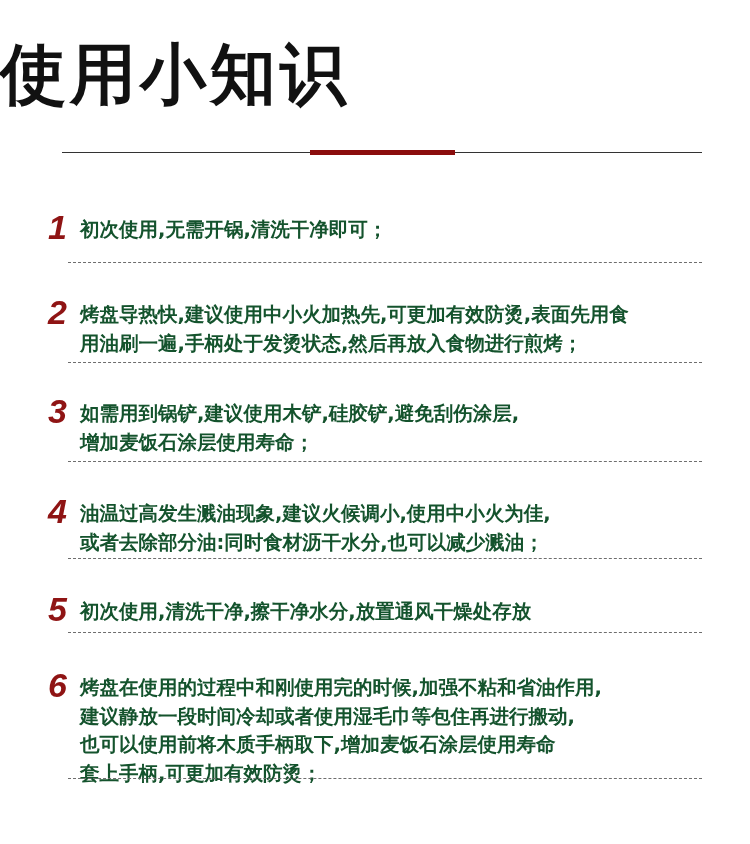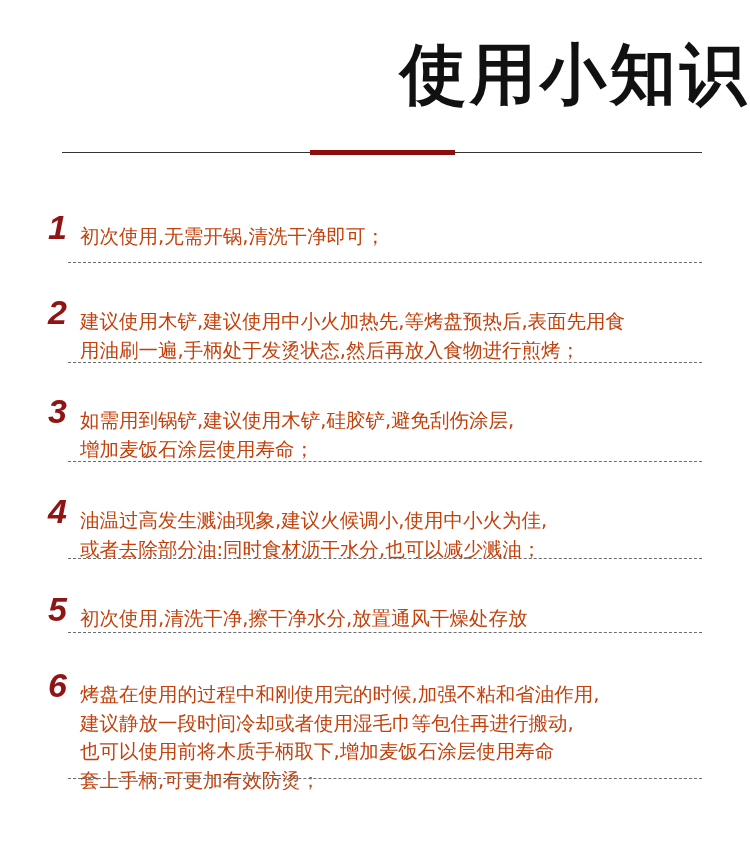--- a/index.html
+++ b/index.html
@@ -3,42 +3,42 @@
 <meta charset="utf-8">
 <style>
   html, body { margin: 0; padding: 0; background: #ffffff; }
   body {
     width: 750px; height: 844px; position: relative; overflow: hidden;
     font-family: "DejaVu Sans", "Liberation Sans", sans-serif;
     color: #1a1a1a;
   }
   .title {
     position: absolute; left: 0; top: 30px; width: 750px;
-    text-align: right; font-size: 66px; font-weight: bold;
+    text-align: left; font-size: 66px; font-weight: bold;
     letter-spacing: 4px; color: #111111; line-height: 90px;
   }
   .rule {
     position: absolute; left: 62px; top: 152px; width: 640px; height: 1px;
     background: #333333;
   }
   .rule-accent {
     position: absolute; left: 310px; top: 150px; width: 145px; height: 5px;
     background: #8b0d0d;
   }
   .tip {
     position: absolute; left: 0; width: 750px;
   }
   .num {
     position: absolute; left: 48px; top: 0;
     font-family: "Liberation Sans", sans-serif; font-style: italic; font-weight: bold;
     font-size: 34px; line-height: 34px; color: #8f1414;
   }
   .text {
-    position: absolute; left: 80px; top: 13px; width: 630px;
-    font-size: 19.5px; font-weight: normal; line-height: 28.5px; color: #c2410c;
+    position: absolute; left: 80px; top: 6px; width: 630px;
+    font-size: 19.5px; font-weight: bold; line-height: 28.5px; color: #14532d;
     white-space: pre;
   }
   .dash {
     position: absolute; left: 68px; width: 634px; height: 0;
     border-top: 1px dashed #6e6e6e;
   }
 </style>
 </head>
 <body>
 
@@ -47,21 +47,21 @@
 <div class="rule-accent"></div>
 
 <div class="tip" style="top:210px;">
   <div class="num">1</div>
   <div class="text"><span>初次使用,无需开锅,清洗干净即可；</span></div>
 </div>
 <div class="dash" style="top:262px;"></div>
 
 <div class="tip" style="top:295px;">
   <div class="num">2</div>
-  <div class="text"><span>建议使用木铲,建议使用中小火加热先,等烤盘预热后,表面先用食</span>
+  <div class="text"><span>烤盘导热快,建议使用中小火加热先,可更加有效防烫,表面先用食</span>
 <span>用油刷一遍,手柄处于发烫状态,然后再放入食物进行煎烤；</span></div>
 </div>
 <div class="dash" style="top:362px;"></div>
 
 <div class="tip" style="top:394px;">
   <div class="num">3</div>
   <div class="text"><span>如需用到锅铲,建议使用木铲,硅胶铲,避免刮伤涂层,</span>
 <span>增加麦饭石涂层使用寿命；</span></div>
 </div>
 <div class="dash" style="top:461px;"></div>

